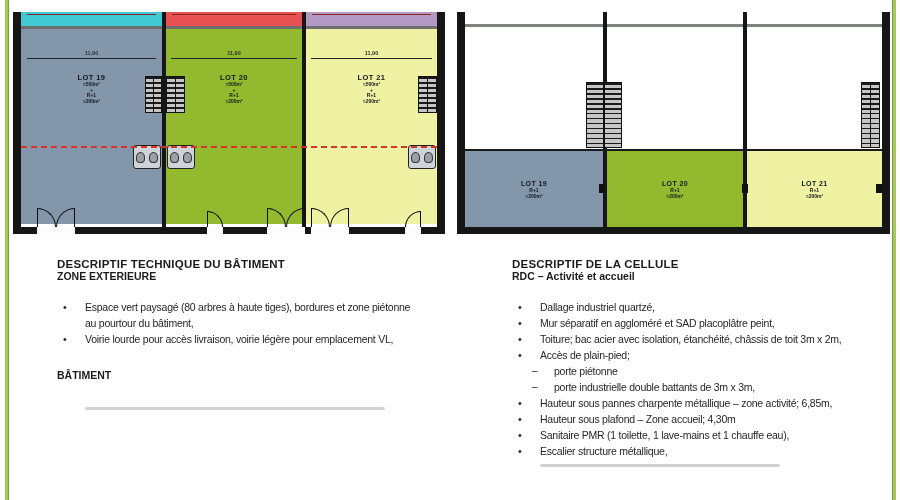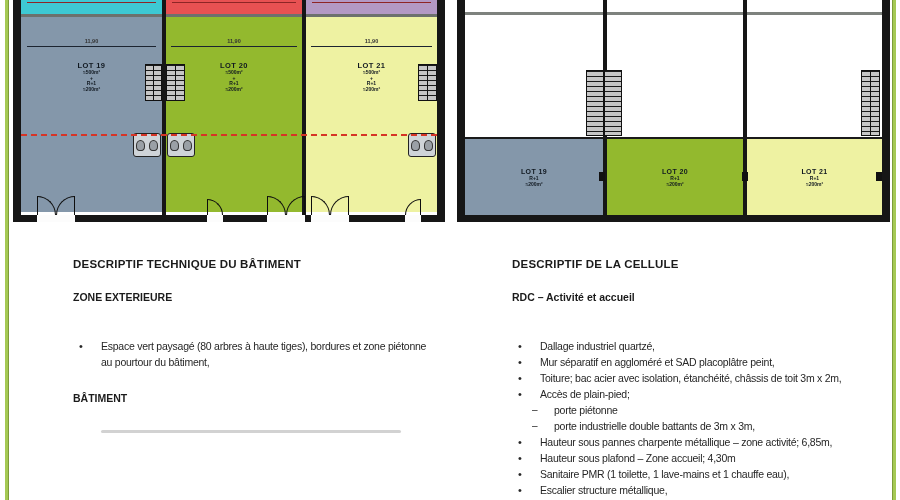--- a/index.html
+++ b/index.html
@@ -5,21 +5,21 @@
   * { margin:0; padding:0; box-sizing:border-box; }
   html,body { width:900px; height:500px; background:#fff; font-family:"Liberation Sans", sans-serif; }
   .page { position:relative; width:900px; height:500px; background:#fff; overflow:hidden; }
 
   
   .side-rule { position:absolute; top:0; bottom:0; width:4px; }
   .side-rule.left  { left:5px;  background:#a5c954; border-right:1px solid #7d9c3a; }
   .side-rule.right { left:892px; background:#a5c954; border-left:1px solid #7d9c3a; }
 
   
-  .plan { position:absolute; top:0; border-left:8px solid #161616; border-right:8px solid #161616; border-bottom:7px solid #161616; }
+  .plan { position:absolute; top:12px; border-left:8px solid #161616; border-right:8px solid #161616; border-bottom:7px solid #161616; }
   .plan-left  { left:13px;  width:432px; height:222px; display:flex; }
   .plan-right { left:457px; width:433px; height:222px; background:#fff; }
 
   .cellL { position:relative; height:100%; }
   .cellL.w1 { width:145px; border-right:4px solid #161616; }
   .cellL.w2 { width:140px; border-right:4px solid #161616; }
   .cellL.w3 { flex:1; }
   .band { position:relative; height:17px; border-bottom:3px solid #6d716d; }
   .band::after { content:""; position:absolute; left:6px; right:6px; top:2px; border-top:1.8px solid #8e2525; }
   .room { position:relative; height:195px; }
@@ -43,25 +43,25 @@
 
   .grayline { position:absolute; top:12px; left:0; right:0; height:3px; background:#7e827e; }
   .wallV { position:absolute; top:0; bottom:0; width:4px; background:#161616; }
   .stripR { position:absolute; left:0; right:0; top:137px; bottom:0; border-top:2px solid #1a1a1a; display:flex; }
   .roomR { position:relative; height:100%; display:flex; flex-direction:column; align-items:center; justify-content:center; color:#101820; }
   .roomR .lotname { font-size:7px; }
   .tick { position:absolute; width:6px; height:9px; background:#111; top:172px; z-index:4; }
 
   
   .col { position:absolute; top:258px; color:#232323; }
-  .col-left  { left:73px;  width:358px; }
+  .col-left  { left:57px;  width:358px; }
   .col-right { left:512px; width:390px; }
   .col-title { font-size:11.5px; font-weight:700; letter-spacing:.2px; color:#1b1b1b; }
-  .col-h2 { font-size:10.5px; font-weight:700; margin-top:21px; color:#1b1b1b; }
-  .list { margin-top:35px; }
+  .col-h2 { font-size:10.5px; font-weight:700; color:#1b1b1b; }
+  .list { margin-top:17px; }
   .li { position:relative; padding-left:28px; font-size:10.5px; letter-spacing:-0.25px; line-height:16px; color:#262626; }
   .li::before { content:"\2022"; position:absolute; left:6px; top:0; font-size:11px; }
   .li.sub { padding-left:42px; }
   .li.sub::before { content:"\2013"; left:20px; font-size:10px; }
   .cut { height:3px; background:#8f8f8f; opacity:.4; margin-left:28px; border-radius:2px; }
 </style>
 </head>
 <body>
 
 <div class="page">
@@ -180,20 +180,21 @@
     <div class="tick" style="left:134px;"></div>
     <div class="tick" style="left:277px;"></div>
     <div class="tick" style="left:411px;"></div>
   </div>
 
   <div class="col col-left">
     <div class="col-title">DESCRIPTIF TECHNIQUE DU BÂTIMENT</div>
     <div class="col-h2">ZONE EXTERIEURE</div>
     <div class="list">
       <div class="li">Espace vert paysagé (80 arbres à haute tiges), bordures et zone piétonne au pourtour du bâtiment,</div>
+      <div class="li">Voirie lourde pour accès livraison, voirie légère pour emplacement VL,</div>
     </div>
     <div class="col-h2" style="margin-top:22px;">BÂTIMENT</div>
     <div class="cut" style="width:300px; margin-top:26px;"></div>
   </div>
 
   <div class="col col-right">
     <div class="col-title">DESCRIPTIF DE LA CELLULE</div>
     <div class="col-h2">RDC – Activité et accueil</div>
     <div class="list">
       <div class="li">Dallage industriel quartzé,</div>

